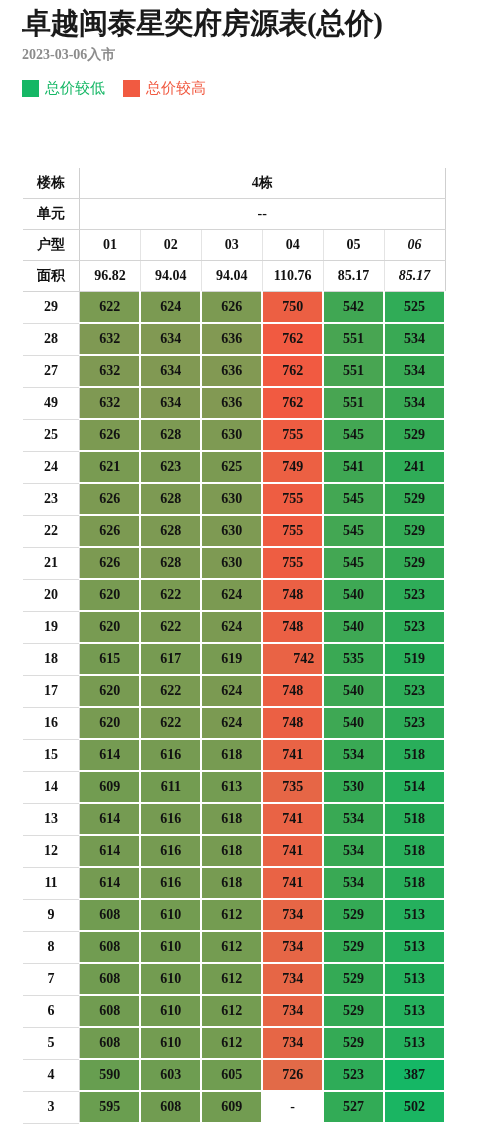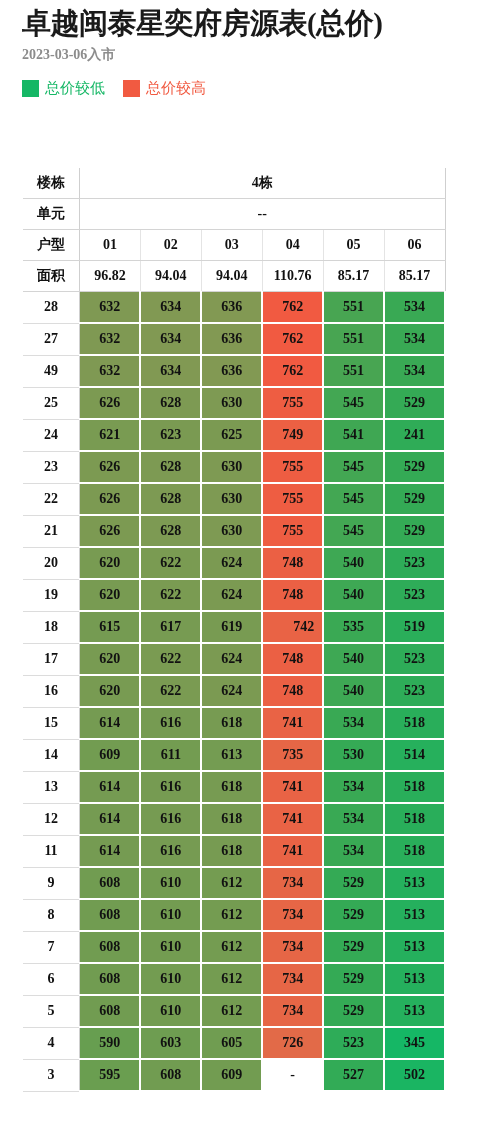--- a/index.html
+++ b/index.html
@@ -73,21 +73,21 @@
   .hdr-span{
     border-bottom:1px solid #d4d4d4;
     background:#ffffff;
   }
   .hdr-cell{
     border-bottom:1px solid #d4d4d4;
     border-right:1px solid #e4e4e4;
     background:#ffffff;
     font-size:14px;
   }
-  .hdr-cell.last{border-right:1px solid #cfcfcf;}
+  .hdr-cell.last{border-right:1px solid #cfcfcf;font-style:italic;}
   .hdr-span.last{border-right:1px solid #cfcfcf;}
 
   .row-label{
     width:56px;
     background:#ffffff;
     border-bottom:1px solid #dcdcdc;
     border-right:1px solid #cfcfcf;
     font-size:15px;
     color:#111111;
   }
@@ -144,20 +144,29 @@
         <tr>
           <td class="hdr-label">面积</td>
           <td class="hdr-cell">96.82</td>
           <td class="hdr-cell">94.04</td>
           <td class="hdr-cell">94.04</td>
           <td class="hdr-cell">110.76</td>
           <td class="hdr-cell">85.17</td>
           <td class="hdr-cell last">85.17</td>
         </tr>
         <tr>
+          <td class="row-label">29</td>
+          <td class="val" style="background: rgb(122, 155, 82);">622</td>
+          <td class="val" style="background: rgb(123, 154, 82);">624</td>
+          <td class="val" style="background: rgb(124, 154, 82);">626</td>
+          <td class="val" style="background: rgb(236, 95, 67);">750</td>
+          <td class="val" style="background: rgb(64, 167, 83);">542</td>
+          <td class="val last" style="background: rgb(48, 172, 87);">525</td>
+        </tr>
+        <tr>
           <td class="row-label">28</td>
           <td class="val" style="background: rgb(127, 153, 83);">632</td>
           <td class="val" style="background: rgb(129, 153, 83);">634</td>
           <td class="val" style="background: rgb(130, 153, 83);">636</td>
           <td class="val" style="background: rgb(241, 90, 65);">762</td>
           <td class="val" style="background: rgb(72, 165, 82);">551</td>
           <td class="val last" style="background: rgb(57, 169, 84);">534</td>
         </tr>
         <tr>
           <td class="row-label">27</td>
@@ -357,21 +366,21 @@
           <td class="val" style="background: rgb(52, 170, 85);">529</td>
           <td class="val last" style="background: rgb(37, 176, 93);">513</td>
         </tr>
         <tr>
           <td class="row-label">4</td>
           <td class="val" style="background: rgb(103, 158, 80);">590</td>
           <td class="val" style="background: rgb(110, 157, 81);">603</td>
           <td class="val" style="background: rgb(112, 157, 81);">605</td>
           <td class="val" style="background: rgb(226, 106, 72);">726</td>
           <td class="val" style="background: rgb(46, 172, 88);">523</td>
-          <td class="val last" style="background: rgb(21, 183, 101);">345</td>
+          <td class="val last" style="background: rgb(21, 183, 101);">387</td>
         </tr>
         <tr>
           <td class="row-label">3</td>
           <td class="val" style="background: rgb(106, 158, 80);">595</td>
           <td class="val" style="background: rgb(113, 156, 81);">608</td>
           <td class="val" style="background: rgb(114, 156, 81);">609</td>
           <td class="val empty">-</td>
           <td class="val" style="background: rgb(50, 171, 86);">527</td>
           <td class="val last" style="background: rgb(26, 181, 98);">502</td>
         </tr>

